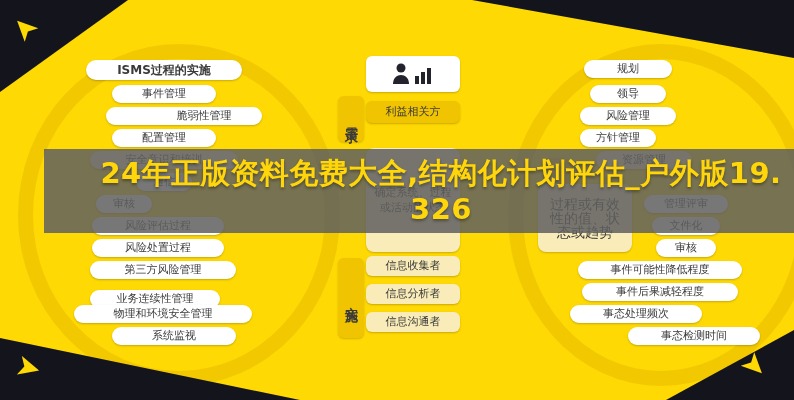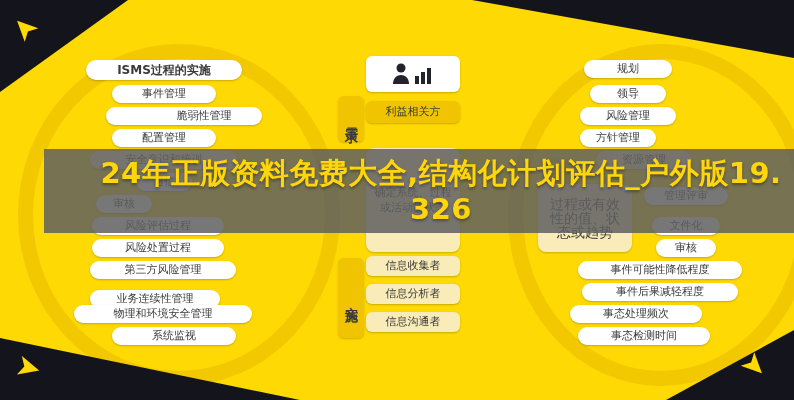--- a/index.html
+++ b/index.html
@@ -93,27 +93,27 @@
 
   <div class="box" style="left:584px;top:60px;width:88px;">规划</div>
   <div class="box" style="left:590px;top:85px;width:76px;">领导</div>
   <div class="box" style="left:580px;top:107px;width:96px;">风险管理</div>
   <div class="box" style="left:580px;top:129px;width:76px;">方针管理</div>
   <div class="box pale" style="left:596px;top:151px;width:96px;">资源管理</div>
 
   <div class="vlabel" style="left:544px;top:158px;width:24px;height:40px;">测量</div>
   <div class="bigbox small" style="left:538px;top:184px;width:94px;height:68px;">过程或有效性的值、状态或趋势</div>
 
-  <div class="box" style="left:644px;top:187px;width:84px;">管理评审</div>
+  <div class="box" style="left:644px;top:195px;width:84px;">管理评审</div>
   <div class="box" style="left:652px;top:217px;width:68px;">文件化</div>
   <div class="box" style="left:656px;top:239px;width:60px;">审核</div>
 
   <div class="box" style="left:578px;top:261px;width:164px;">事件可能性降低程度</div>
   <div class="box" style="left:582px;top:283px;width:156px;">事件后果减轻程度</div>
   <div class="box" style="left:570px;top:305px;width:132px;">事态处理频次</div>
-  <div class="box" style="left:578px;top:327px;width:132px;">事态检测时间</div>
+  <div class="box" style="left:628px;top:327px;width:132px;">事态检测时间</div>
 
   <div class="banner">
     <div class="banner-line">24年正版资料免费大全,结构化计划评估_户外版19.</div>
     <div class="banner-line">326</div>
   </div>
 
 </div>
 
 </body></html>

